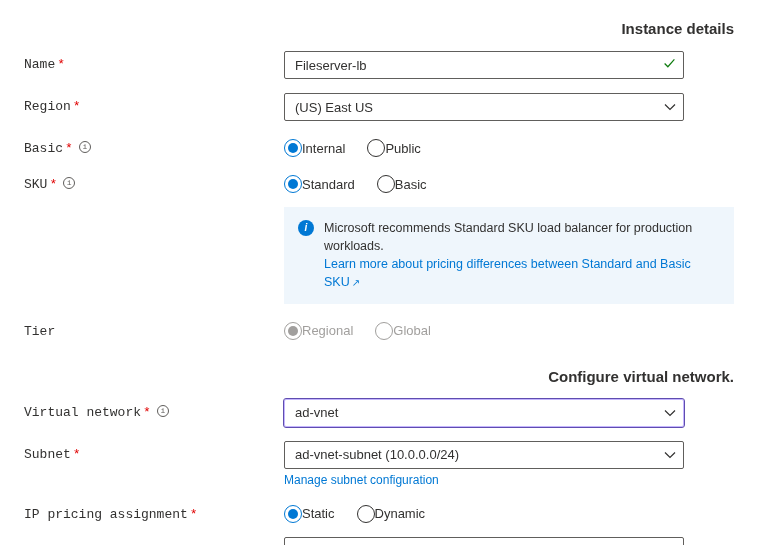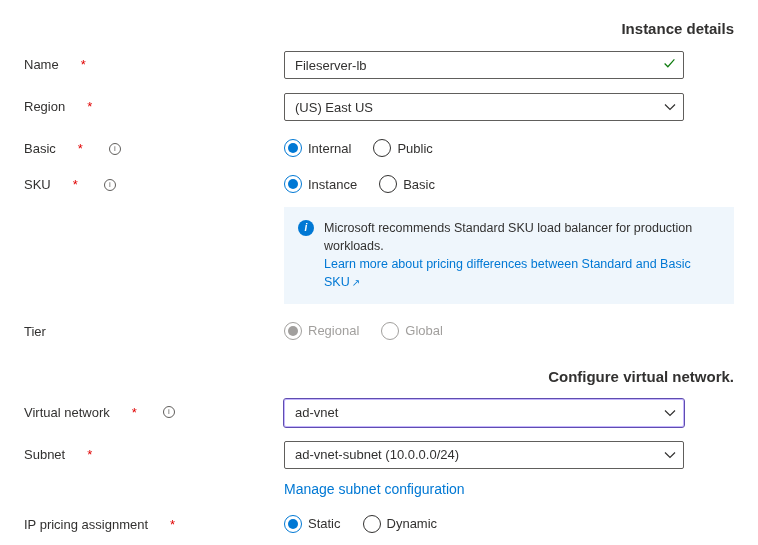--- a/index.html
+++ b/index.html
@@ -23,22 +23,22 @@
     display: flex;
     align-items: flex-start;
     margin-bottom: 14px;
   }
   .label-col {
     width: 260px;
     flex: 0 0 260px;
     padding-top: 6px;
     color: #323130;
     display: flex;
-    align-items: center;
-    gap: 20px;
+    gap: 0;
+    font-family: Liberation Mono, monospace;
   }
   .required { color: #e00000; margin-left: 2px; }
   .info-icon {
     width: 12px; height: 12px;
     border: 1px solid #605e5c;
     border-radius: 50%;
     display: inline-flex;
     align-items: center;
     justify-content: center;
     font-size: 8px;
@@ -91,21 +91,20 @@
   }
   .radio-row {
     display: flex;
     align-items: center;
     gap: 22px;
     padding-top: 4px;
   }
   .radio {
     display: inline-flex;
     align-items: center;
-    gap: 6px;
     cursor: pointer;
   }
   .radio-circle {
     width: 18px; height: 18px;
     border: 1px solid #323130;
     border-radius: 50%;
     display: inline-flex;
     align-items: center;
     justify-content: center;
     background: #fff;
@@ -150,22 +149,22 @@
     flex: 0 0 16px;
     margin-top: 1px;
   }
   .link {
     color: #0078d4;
     text-decoration: none;
     cursor: pointer;
   }
   .sublink {
     color: #0078d4;
-    font-size: 14px;
-    margin-top: 12px;
+    font-size: 12px;
+    margin-top: 4px;
     display: inline-block;
     cursor: pointer;
   }
   .ext-icon {
     font-size: 10px;
     margin-left: 2px;
   }
   .section-gap {
     margin-top: 28px;
   }
@@ -236,21 +235,21 @@
     <span>SKU</span>
       <span class="required">*</span>
     <span class="info-icon">i</span>
   </div>
   <div class="control-col">
     <div class="radio-row">
       <span class="radio checked">
         <span class="radio-circle">
             <span class="radio-dot"></span>
           </span>
-        <span class="radio-label">Instance</span>
+        <span class="radio-label">Standard</span>
       </span>
       <span class="radio">
         <span class="radio-circle"></span>
         <span class="radio-label">Basic</span>
       </span>
     </div>
   </div>
 </div>
 
 <div class="row">

